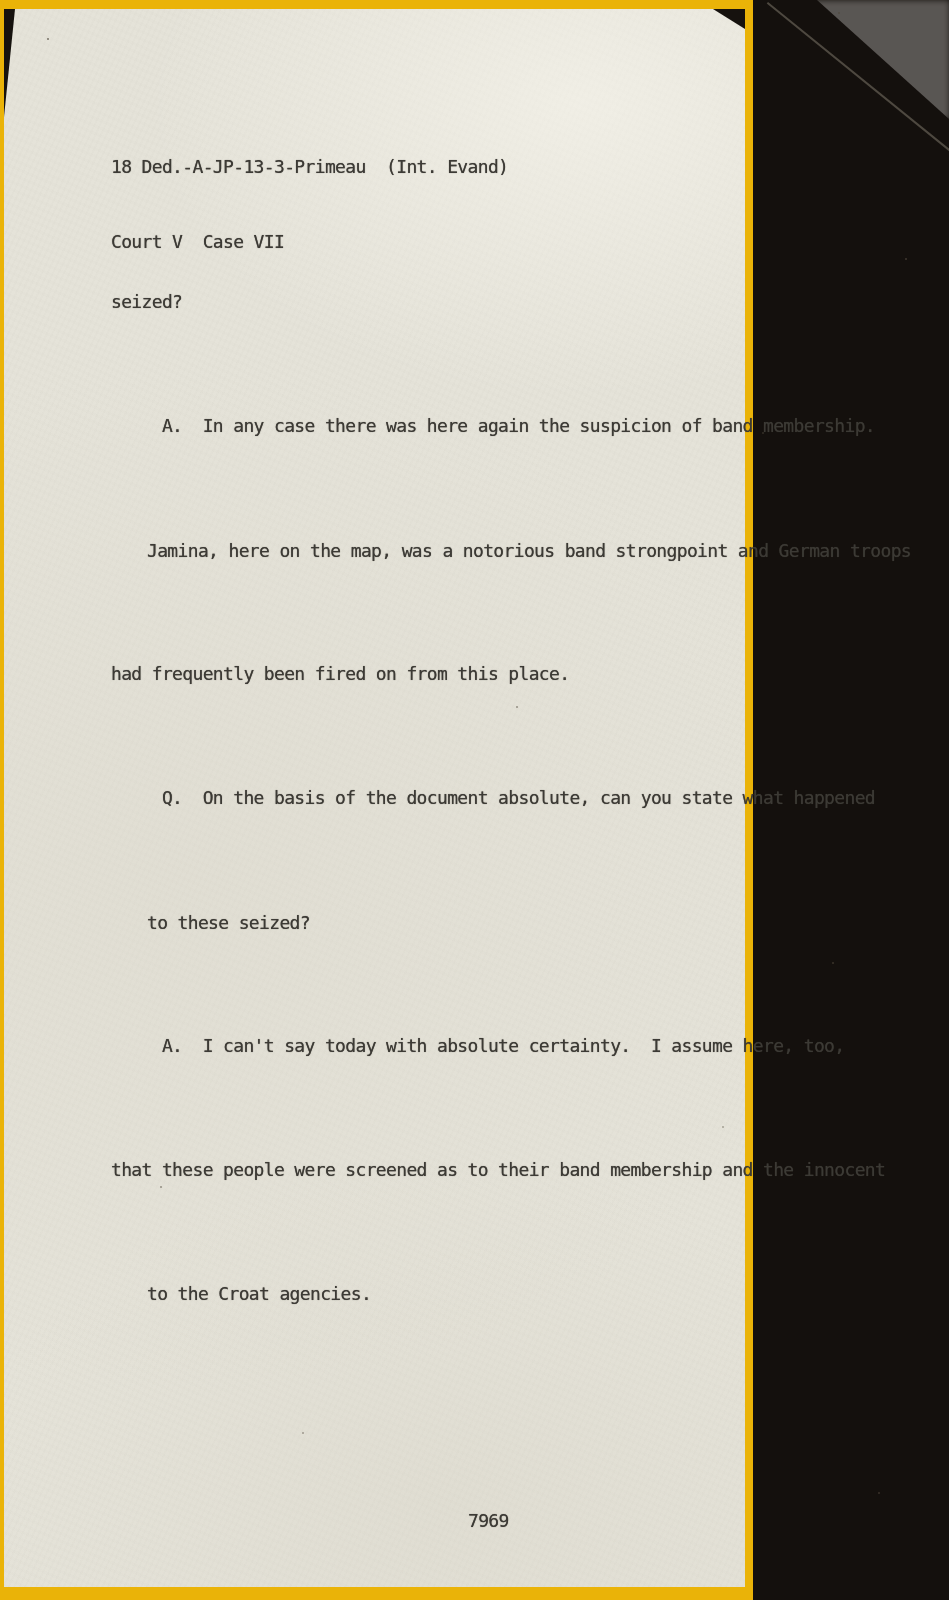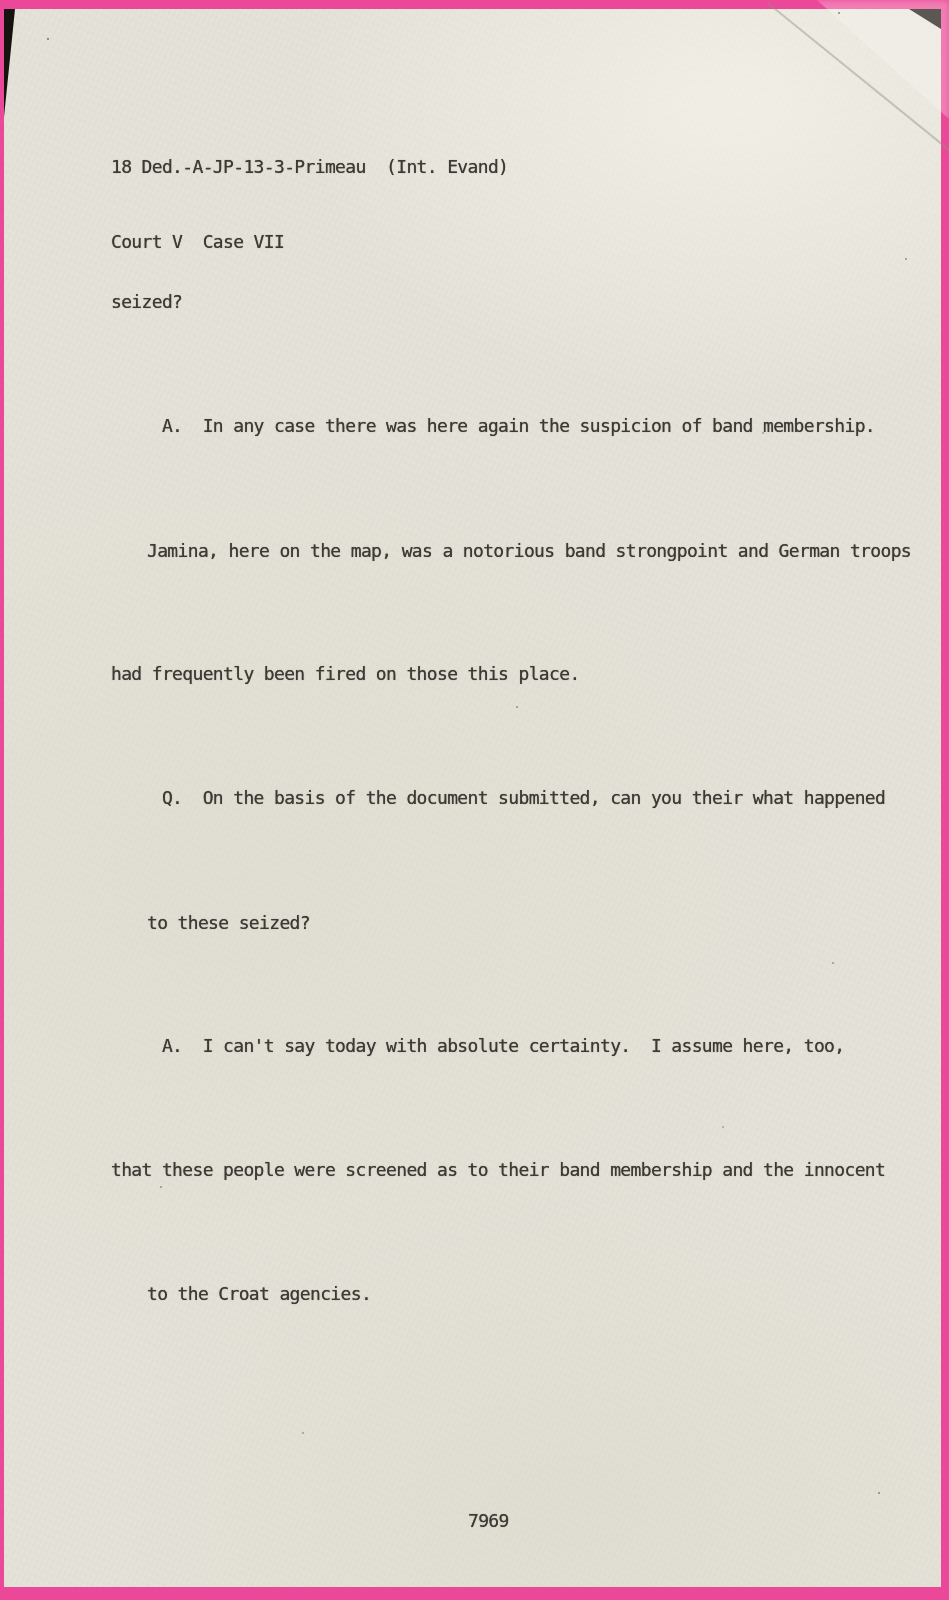--- a/index.html
+++ b/index.html
@@ -6,23 +6,23 @@
     margin: 0;
     padding: 0;
     width: 949px;
     height: 1600px;
     overflow: hidden;
     background: #14100d;
     font-family: "DejaVu Sans Mono", "Liberation Mono", monospace;
   }
   .scan-bg {
     position: relative;
-    width: 949px;
+    width: 753px;
     height: 1600px;
-    background: #ec4899;
+    background: #eab308;
   }
   
   .page {
     position: absolute;
     left: 4px;
     top: 9px;
     right: 8px;
     bottom: 13px;
     background-color: #e5e3d9;
     background-image:
@@ -137,22 +137,22 @@
 
   <div class="doc-header typed">
     <div class="hline">18 Ded.-A-JP-13-3-Primeau  (Int. Evand)</div>
     <div class="hline">Court V  Case VII</div>
   </div>
 
   <div class="doc-body typed">
     <div class="line">seized?</div>
     <div class="line">     A.  In any case there was here again the suspicion of band membership.</div>
     <div class="line">Jamina, here on the map, was a notorious band strongpoint and German troops</div>
-    <div class="line">had frequently been fired on those this place.</div>
-    <div class="line">     Q.  On the basis of the document submitted, can you their what happened</div>
+    <div class="line">had frequently been fired on from this place.</div>
+    <div class="line">     Q.  On the basis of the document absolute, can you state what happened</div>
     <div class="line">to these seized?</div>
     <div class="line">     A.  I can't say today with absolute certainty.  I assume here, too,</div>
     <div class="line">that these people were screened as to their band membership and the innocent</div>
     <div class="line">to the Croat agencies.</div>
     
     
     
     
     
     

